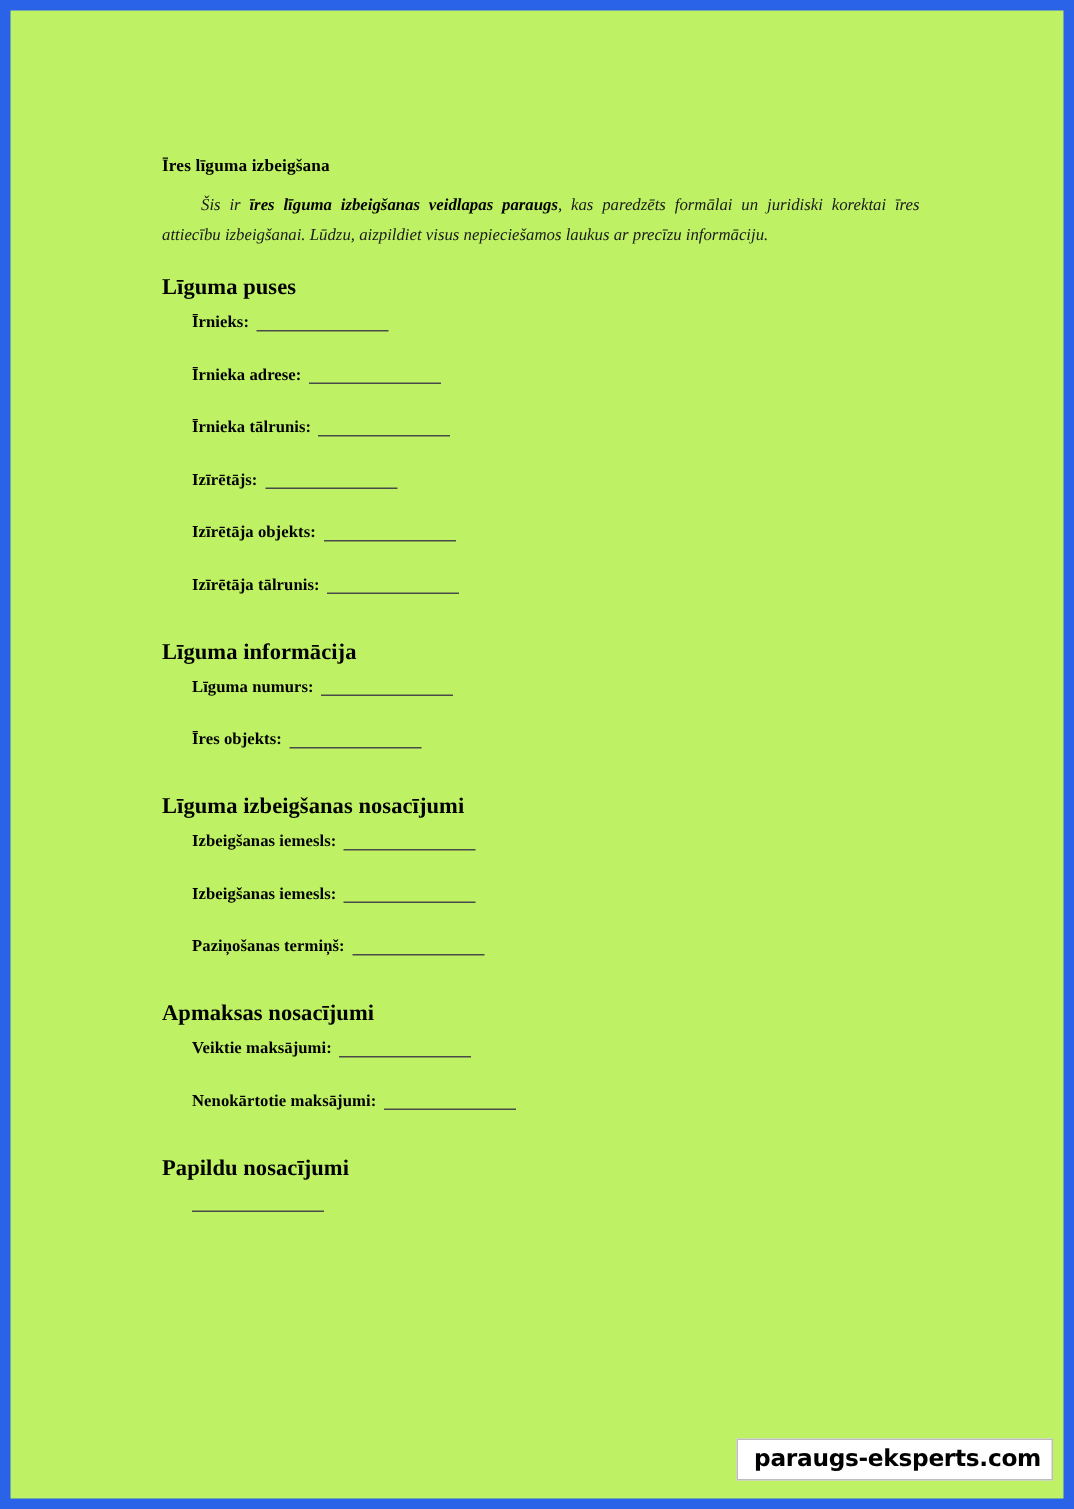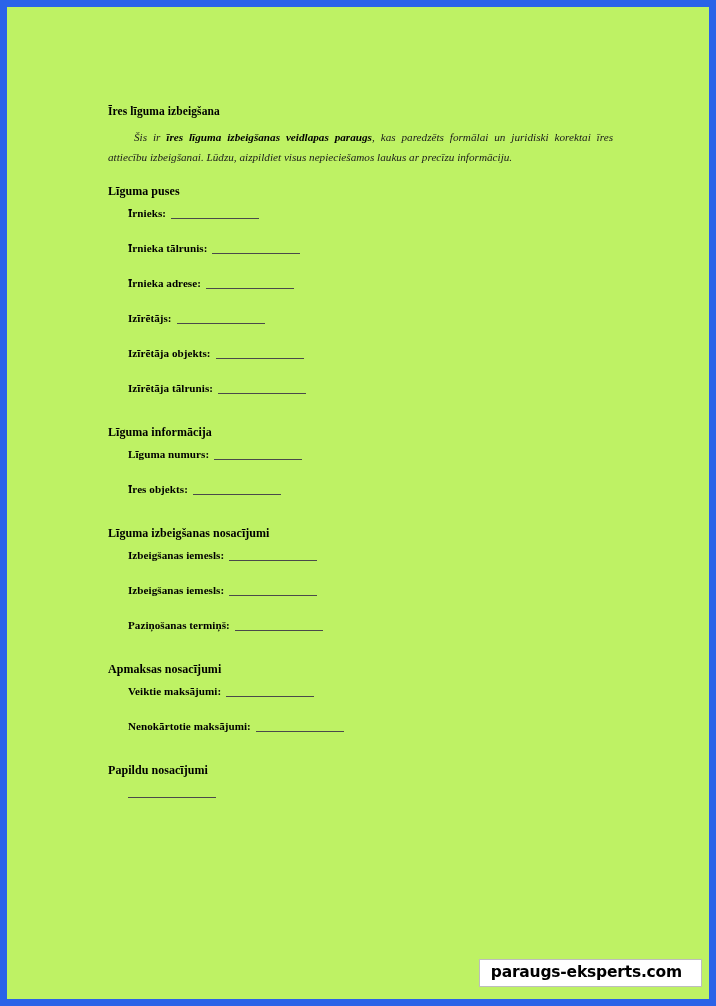--- a/index.html
+++ b/index.html
@@ -43,21 +43,21 @@
     text-indent: 26px;
     margin: 0 0 17px 0;
     width: 505px;
     font-style: italic;
   }
   .intro-paragraph .bold-run {
     font-weight: bold;
     color: #000000;
   }
   .section-heading {
-    font-size: 12px;
+    font-size: 15px;
     font-weight: bold;
     color: #000000;
     margin: 0 0 8px 0;
     letter-spacing: 0.05px;
   }
   .field-list {
     margin: 0 0 8px 0;
     padding: 0;
     list-style: none;
   }
@@ -85,21 +85,21 @@
   }
   .field-row.blank-only .field-blank {
     margin-left: 0;
   }
   .watermark {
     position: absolute;
     right: 7px;
     bottom: 12px;
     background: #ffffff;
     border: 1px solid #bdbdbd;
-    padding: 5px 19px 6px 11px;
+    padding: 5px 7px 6px 11px;
     font-family: "DejaVu Sans", "Liberation Sans", sans-serif;
     font-size: 15.5px;
     font-weight: bold;
     color: #000000;
     letter-spacing: -0.2px;
     line-height: 1;
   }
 </style>
 </head>
 <body>
@@ -113,25 +113,25 @@
     <p class="intro-paragraph"><span>Šis ir </span><span class="bold-run">īres līguma izbeigšanas veidlapas paraugs</span><span>, kas paredzēts formālai un juridiski korektai īres attiecību izbeigšanai. Lūdzu, aizpildiet visus nepieciešamos laukus ar precīzu informāciju.</span></p>
 
     <div>
         <div class="section-heading">Līguma puses</div>
         <div class="field-list">
           <div class="field-row">
             <span class="field-label">Īrnieks:</span>
             <span class="field-blank"></span>
           </div>
           <div class="field-row">
-            <span class="field-label">Īrnieka tālrunis:</span>
+            <span class="field-label">Īrnieka adrese:</span>
             <span class="field-blank"></span>
           </div>
           <div class="field-row">
-            <span class="field-label">Īrnieka adrese:</span>
+            <span class="field-label">Īrnieka tālrunis:</span>
             <span class="field-blank"></span>
           </div>
           <div class="field-row">
             <span class="field-label">Izīrētājs:</span>
             <span class="field-blank"></span>
           </div>
           <div class="field-row">
             <span class="field-label">Izīrētāja objekts:</span>
             <span class="field-blank"></span>
           </div>

